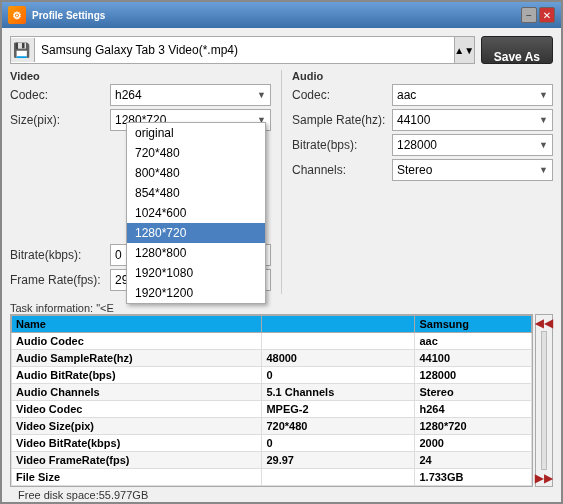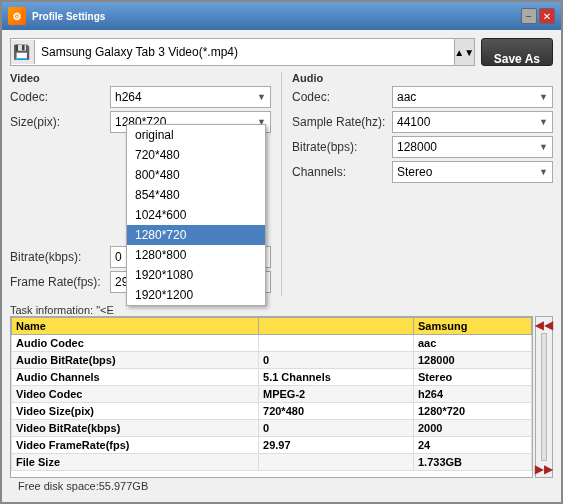--- a/index.html
+++ b/index.html
@@ -179,21 +179,21 @@
       overflow: hidden;
       border: 1px solid #aaa;
       background: white;
     }
     table {
       width: 100%;
       border-collapse: collapse;
       font-size: 11px;
     }
     table th {
-      background: #fde047;
+      background: #0ea5e9;
       border: 1px solid #aaa;
       padding: 2px 4px;
       text-align: left;
       font-weight: bold;
     }
     table td {
       border: 1px solid #ddd;
       padding: 2px 4px;
       font-weight: bold;
     }
@@ -380,20 +380,25 @@
                   <th>Samsung</th>
                 </tr>
               </thead>
               <tbody>
                 <tr>
                   <td>Audio Codec</td>
                   <td></td>
                   <td>aac</td>
                 </tr>
                 <tr>
+                  <td>Audio SampleRate(hz)</td>
+                  <td>48000</td>
+                  <td>44100</td>
+                </tr>
+                <tr>
                   <td>Audio BitRate(bps)</td>
                   <td>0</td>
                   <td>128000</td>
                 </tr>
                 <tr>
                   <td>Audio Channels</td>
                   <td>5.1 Channels</td>
                   <td>Stereo</td>
                 </tr>
                 <tr>

